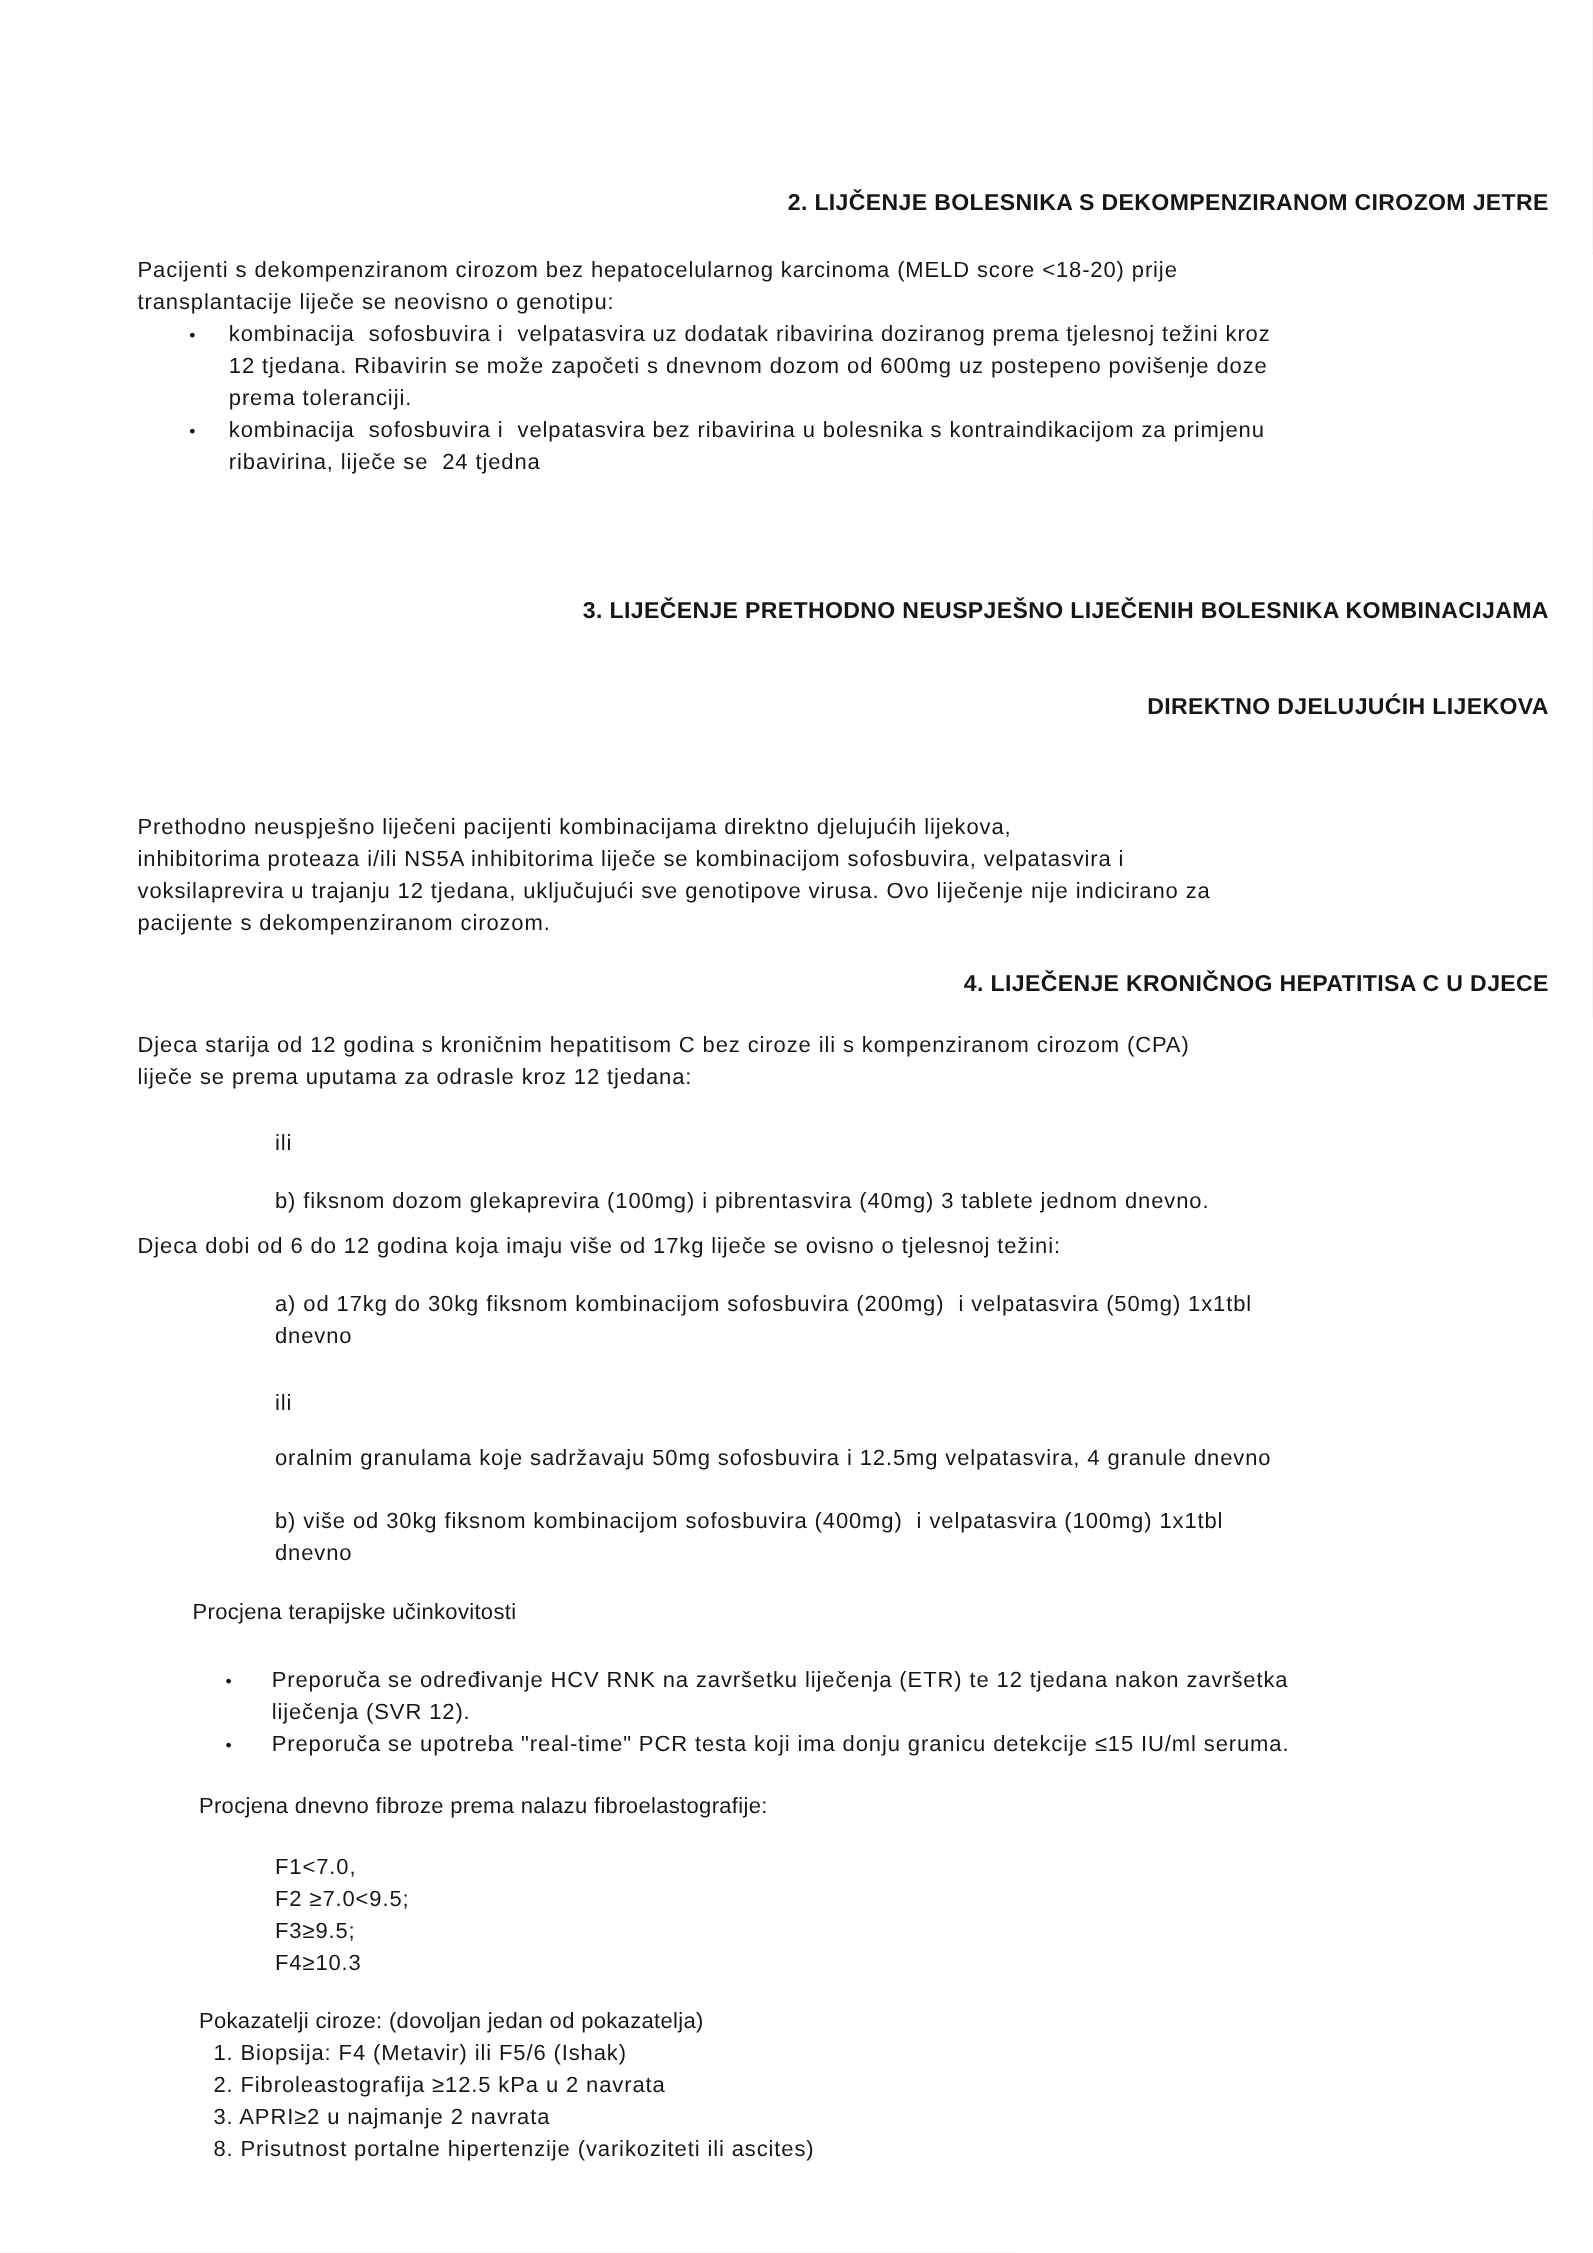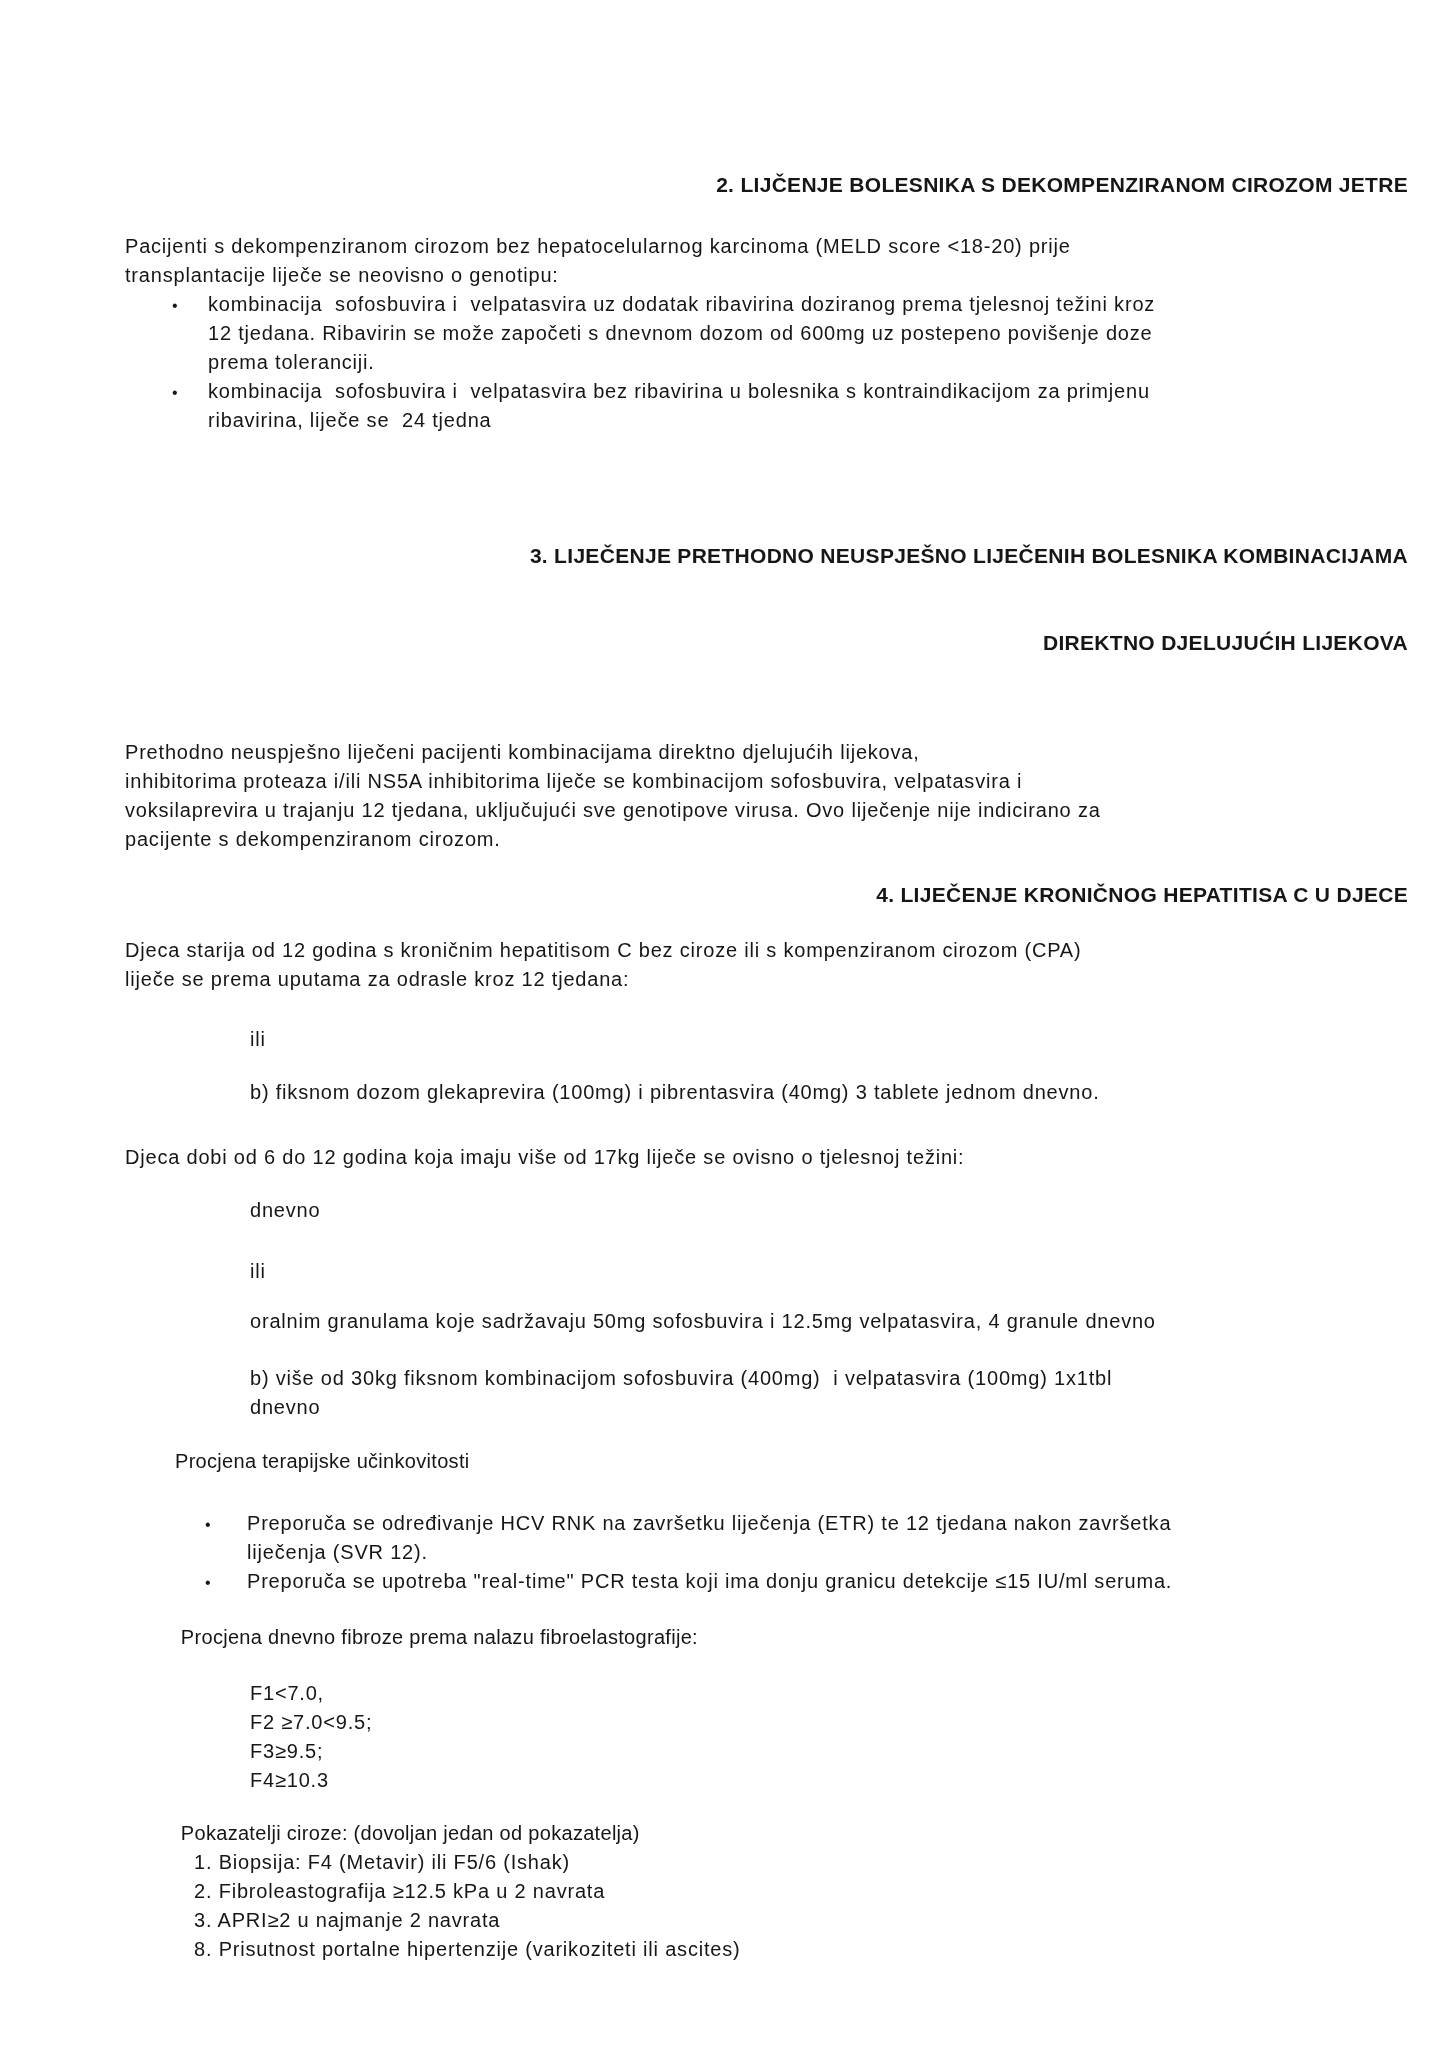--- a/index.html
+++ b/index.html
@@ -102,23 +102,24 @@
   <div class="para" style="margin-top:27px">
     <div class="line">Djeca starija od 12 godina s kroničnim hepatitisom C bez ciroze ili s kompenziranom cirozom (CPA)</div>
     <div class="line">liječe se prema uputama za odrasle kroz 12 tjedana:</div>
   </div>
 
 
   <div class="indented line" style="margin-top:31px">ili</div>
 
   <div class="indented line" style="margin-top:24px">b) fiksnom dozom glekaprevira (100mg) i pibrentasvira (40mg) 3 tablete jednom dnevno.</div>
 
-  <div class="para line" style="margin-top:36px">Djeca dobi od 6 do 12 godina koja imaju više od 17kg liječe se ovisno o tjelesnoj težini:</div>
+  <div class="para line" style="margin-top:12px">Djeca dobi od 6 do 12 godina koja imaju više od 17kg liječe se ovisno o tjelesnoj težini:</div>
 
   <div class="indented" style="margin-top:24px">
+    <div class="line">a) od 17kg do 30kg fiksnom kombinacijom sofosbuvira (200mg)  i velpatasvira (50mg) 1x1tbl</div>
     <div class="line">dnevno</div>
   </div>
 
   <div class="indented line" style="margin-top:32px">ili</div>
 
   <div class="indented line" style="margin-top:21px">oralnim granulama koje sadržavaju 50mg sofosbuvira i 12.5mg velpatasvira, 4 granule dnevno</div>
 
   <div class="indented" style="margin-top:28px">
     <div class="line">b) više od 30kg fiksnom kombinacijom sofosbuvira (400mg)  i velpatasvira (100mg) 1x1tbl</div>
     <div class="line">dnevno</div>

